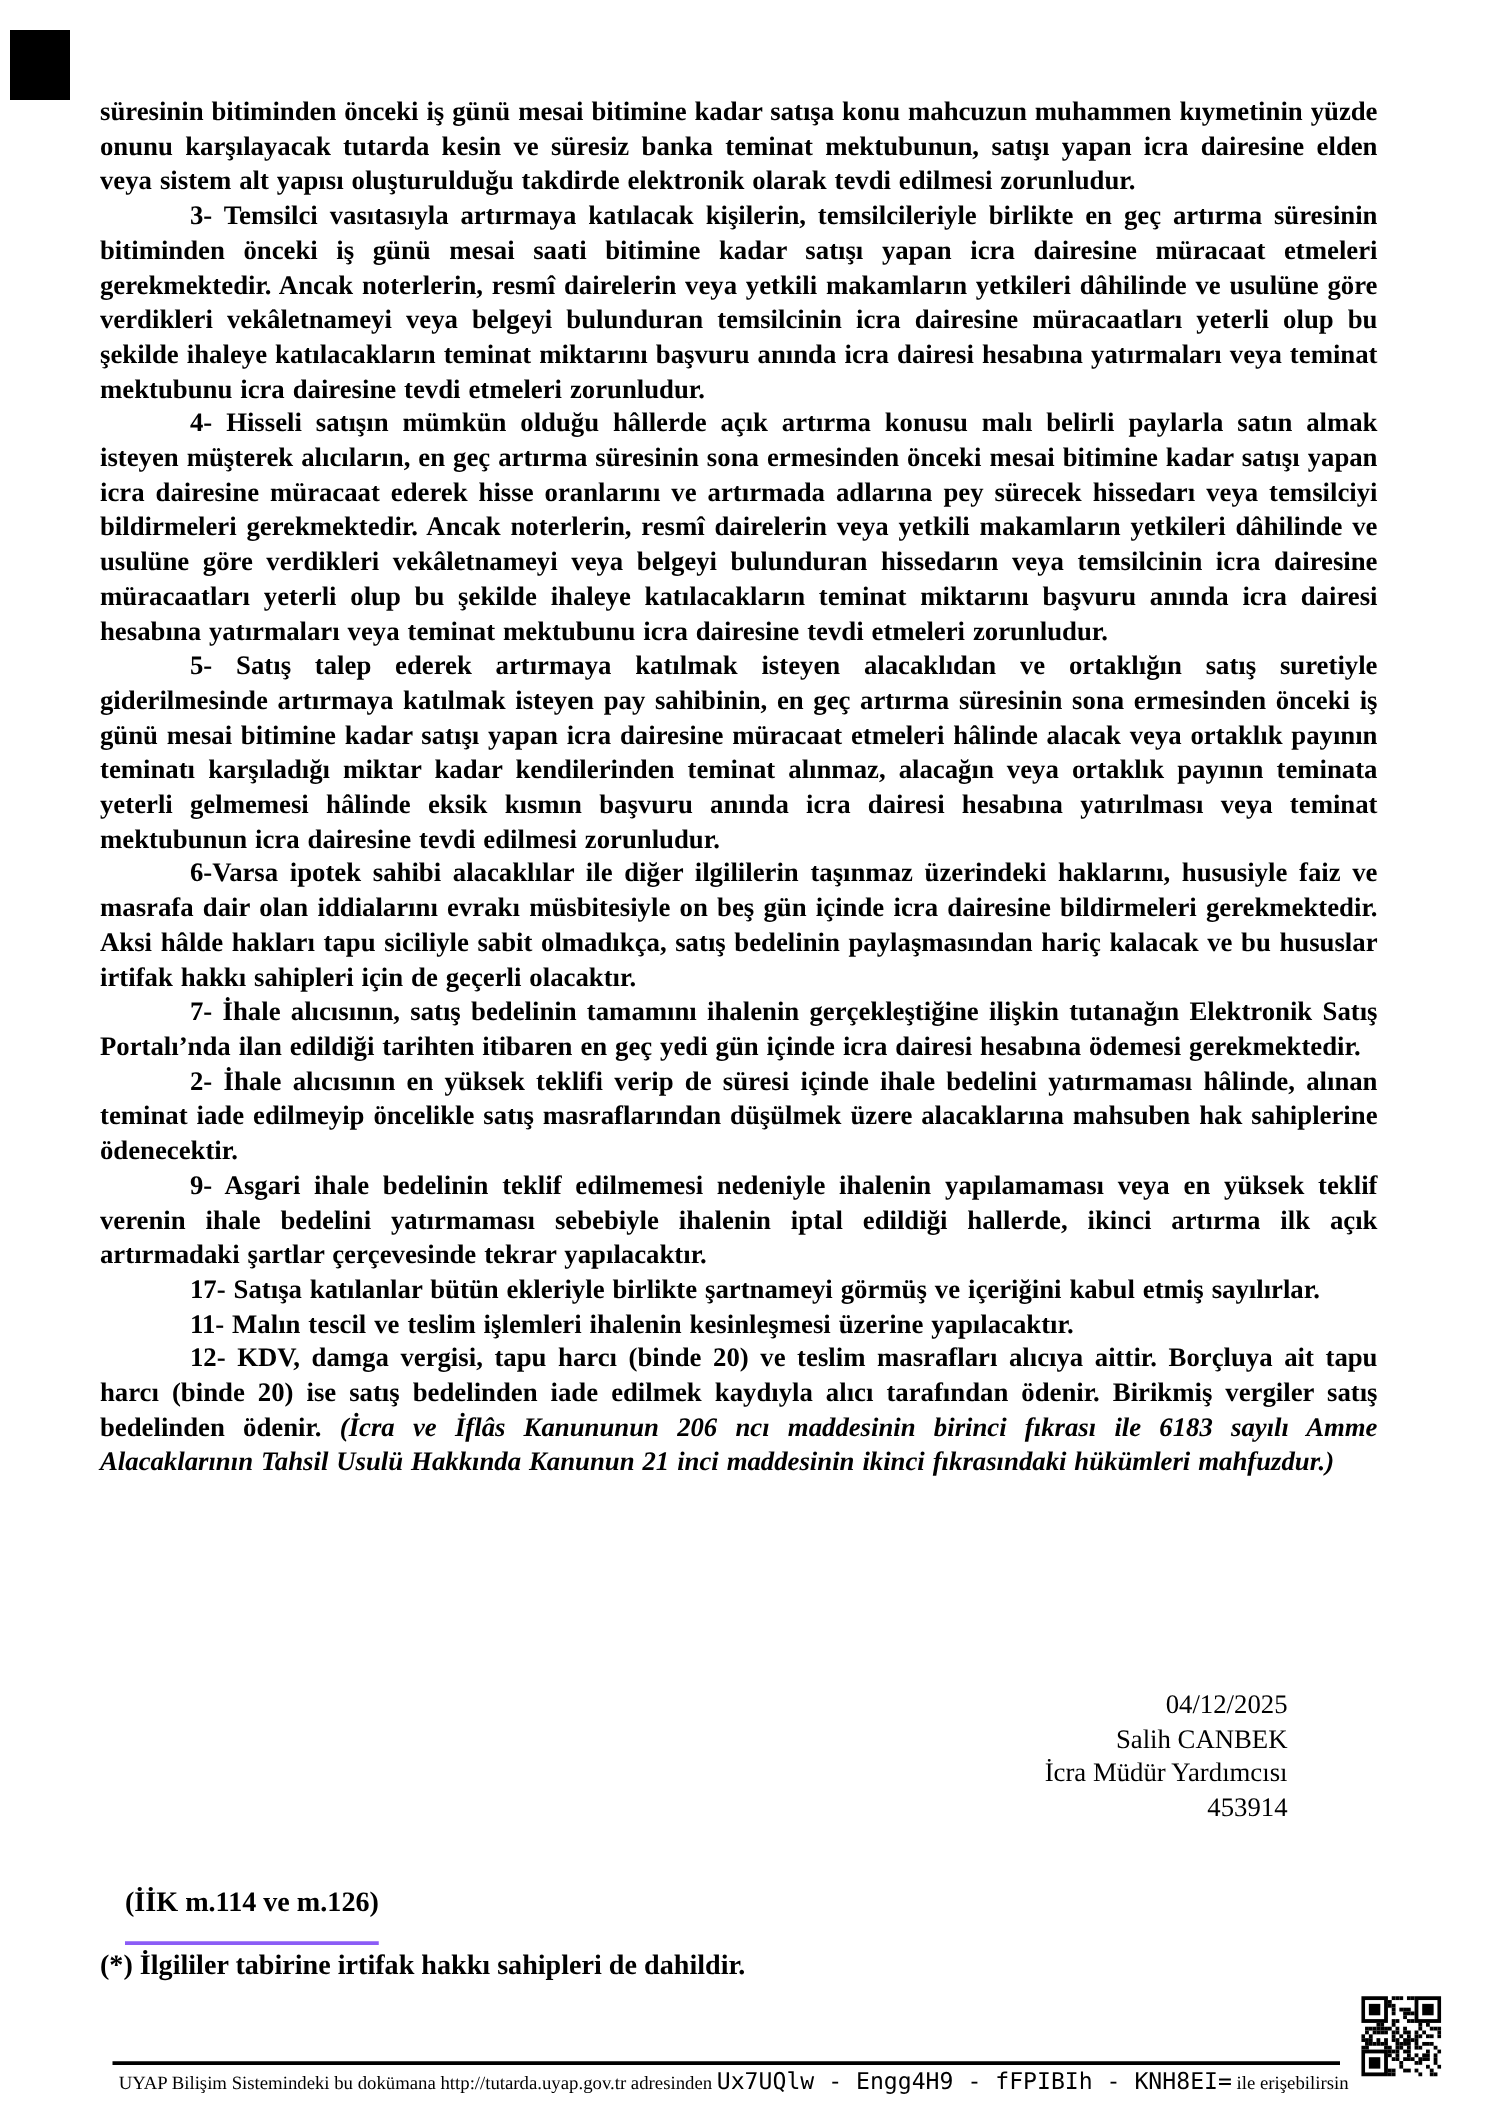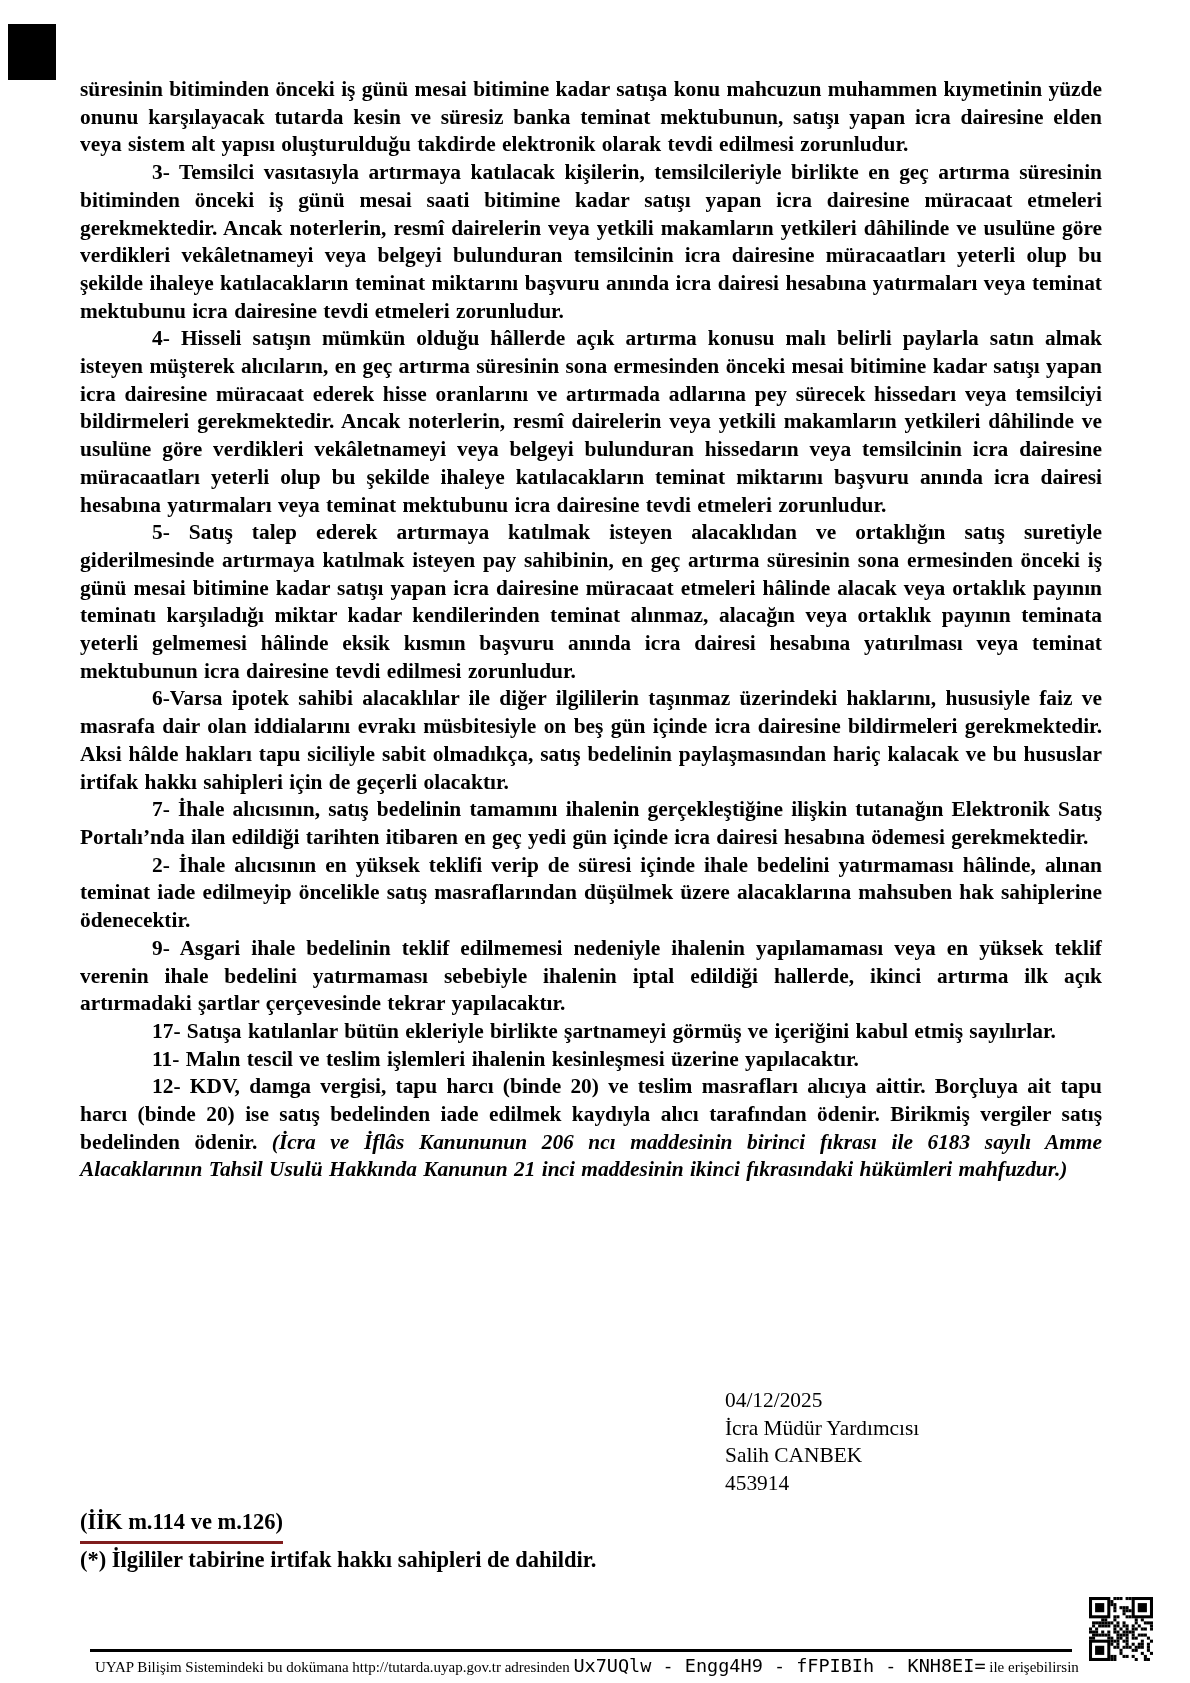--- a/index.html
+++ b/index.html
@@ -26,37 +26,38 @@
     font-size: 21.4px;
     line-height: 27.7px;
     text-align: justify;
     word-spacing: 1px;
   }
   .body-text p { margin: 0; font-weight: bold; }
   .body-text p.indent { text-indent: 72px; }
   .italic { font-style: italic; }
 
   .signature {
-    position: absolute; left: 725px; top: 1387px;
+    position: absolute; left: 725px; top: 1350px;
     width: 305px;
-    text-align: left;
+    text-align: right;
     font-size: 21.4px;
     line-height: 27.7px;
   }
 
   .notes {
     position: absolute; left: 80px; top: 1506px;
     font-size: 22.5px;
     font-weight: bold;
     line-height: 31px;
   }
   .notes .note-underline {
     display: inline-block;
-    border-bottom: 3px solid #7f1d1d;
-    padding-bottom: 4px;
+    border-bottom: 3px solid #8b5cf6;
+    padding-bottom: 16px;
+    margin-left: 20px;
   }
 
   .qr {
     position: absolute; left: 1089px; top: 1596px;
     width: 64px; height: 66px;
   }
   .qr svg { width: 100%; height: 100%; display: block; }
 
   .footer-rule {
     position: absolute; left: 90px; top: 1649px;
@@ -91,22 +92,22 @@
     <p class="para indent">7- İhale alıcısının, satış bedelinin tamamını ihalenin gerçekleştiğine ilişkin tutanağın Elektronik Satış Portalı’nda ilan edildiği tarihten itibaren en geç yedi gün içinde icra dairesi hesabına ödemesi gerekmektedir.</p>
     <p class="para indent">2- İhale alıcısının en yüksek teklifi verip de süresi içinde ihale bedelini yatırmaması hâlinde, alınan teminat iade edilmeyip öncelikle satış masraflarından düşülmek üzere alacaklarına mahsuben hak sahiplerine ödenecektir.</p>
     <p class="para indent">9- Asgari ihale bedelinin teklif edilmemesi nedeniyle ihalenin yapılamaması veya en yüksek teklif verenin ihale bedelini yatırmaması sebebiyle ihalenin iptal edildiği hallerde, ikinci artırma ilk açık artırmadaki şartlar çerçevesinde tekrar yapılacaktır.</p>
     <p class="para indent">17- Satışa katılanlar bütün ekleriyle birlikte şartnameyi görmüş ve içeriğini kabul etmiş sayılırlar.</p>
     <p class="para indent">11- Malın tescil ve teslim işlemleri ihalenin kesinleşmesi üzerine yapılacaktır.</p>
     <p class="para indent"><span>12-  KDV, damga vergisi, tapu harcı (binde 20) ve teslim masrafları alıcıya aittir. Borçluya ait tapu harcı (binde 20) ise satış bedelinden iade edilmek kaydıyla alıcı tarafından ödenir. Birikmiş vergiler satış bedelinden ödenir.</span> <span class="italic">(İcra ve İflâs Kanununun 206 ncı maddesinin birinci fıkrası ile 6183 sayılı Amme Alacaklarının Tahsil Usulü Hakkında Kanunun 21 inci maddesinin ikinci fıkrasındaki hükümleri mahfuzdur.)</span></p>
   </main>
 
   <section class="signature">
     <div>04/12/2025</div>
+    <div>Salih CANBEK</div>
     <div>İcra Müdür Yardımcısı</div>
-    <div>Salih CANBEK</div>
     <div>453914</div>
   </section>
 
   <section class="notes">
     <div><span class="note-underline">(İİK m.114 ve m.126)</span></div>
     <div>(*) İlgililer tabirine irtifak hakkı sahipleri de dahildir.</div>
   </section>
 
   <div class="qr">
       <svg xmlns="http://www.w3.org/2000/svg" viewBox="0 0 63 63">

